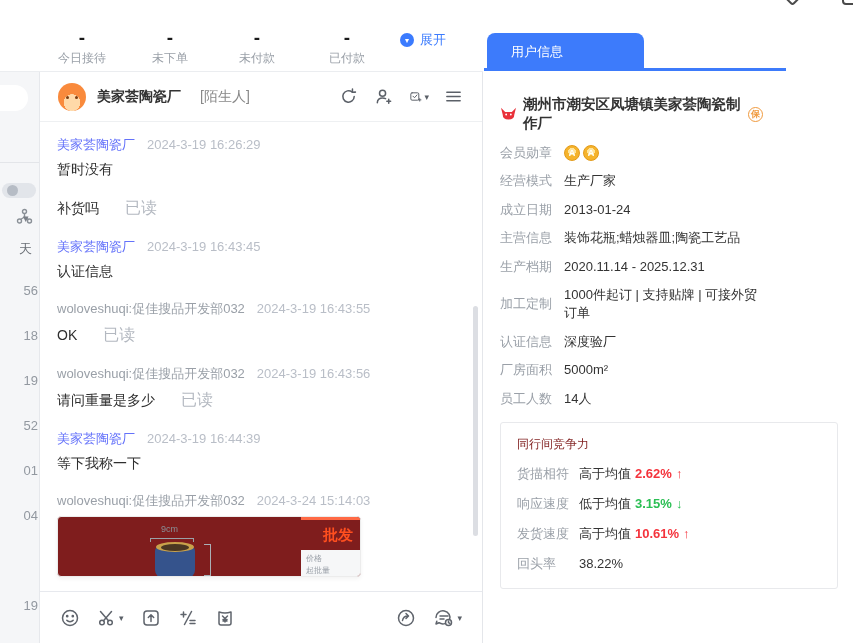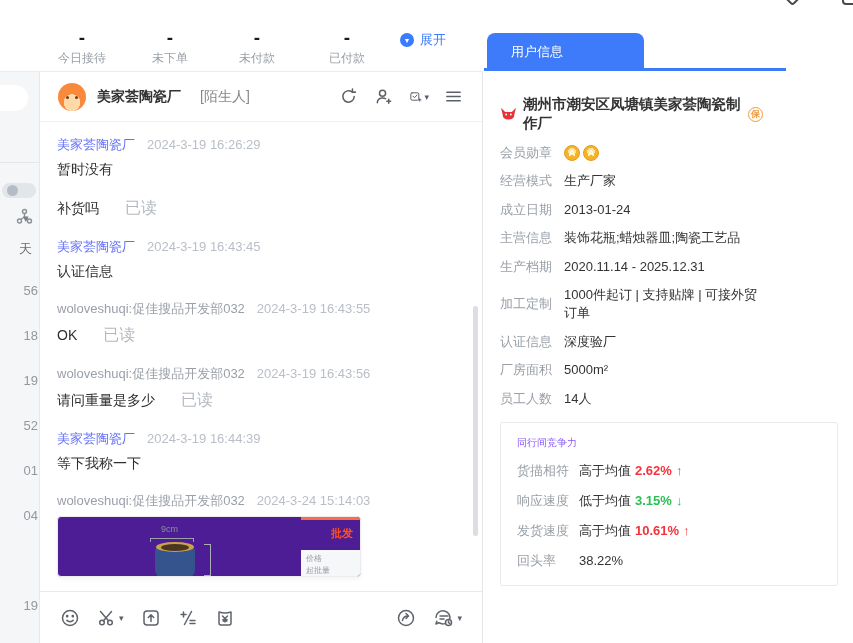--- a/index.html
+++ b/index.html
@@ -47,29 +47,29 @@
   .msg-head { font-size:13px; margin-bottom:7px; }
   .msg-head .sender.contact { color:#6472fa; }
   .msg-head .sender.self { color:#9aa0a8; }
   .msg-head .time { color:#b9bec7; margin-left:12px; }
   .msg-text { font-size:14px; color:#2f2f2f; }
   .read-flag { font-size:16px; color:#b3b8c0; margin-left:26px; }
 
   #chat-scrollbar { position:absolute; right:4px; top:183px; width:5px; height:230px; background:#dcdee3; border-radius:3px; }
 
   
-  #product-card { position:relative; width:304px; height:61px; border:1px solid #ececec; border-radius:4px; background:#4c1d95; box-shadow:0 2px 4px rgba(0,0,0,.05); overflow:hidden; margin-top:-1px; }
+  #product-card { position:relative; width:304px; height:61px; border:1px solid #ececec; border-radius:4px; background:#7f1d1d; box-shadow:0 2px 4px rgba(0,0,0,.05); overflow:hidden; margin-top:-1px; }
   #pc-size { position:absolute; left:103px; top:7px; font-size:9px; color:#8a8f96; }
   #pc-size-line { position:absolute; left:92px; top:21px; width:44px; height:4px; border-top:1px solid #9aa0a6; border-left:1px solid #9aa0a6; border-right:1px solid #9aa0a6; }
   #pc-jar { position:absolute; left:97px; top:29px; width:40px; height:32px; background:#35538c; border-radius:5px 5px 8px 8px; }
   #pc-jar::before { content:""; position:absolute; left:1px; right:1px; top:-4px; height:10px; background:#c9a24b; border-radius:50%; }
   #pc-jar::after { content:""; position:absolute; left:6px; right:6px; top:-2px; height:7px; background:#4a3722; border-radius:50%; }
   #pc-hbracket { position:absolute; left:146px; top:27px; width:7px; height:32px; border-top:1px solid #aab0b6; border-right:1px solid #aab0b6; border-bottom:1px solid #aab0b6; }
   #pc-orange-bar { position:absolute; left:243px; top:0; width:60px; height:3px; background:#ff6a45; }
-  #pc-tab { position:absolute; right:7px; top:9px; font-size:11px; font-weight:700; color:#ff4f1f; }
+  #pc-tab { position:absolute; right:7px; top:9px; font-size:15px; font-weight:700; color:#ff4f1f; }
   #pc-fields { position:absolute; left:243px; top:33px; right:0; bottom:0; background:#f6f7f8; padding:3px 0 0 5px; font-size:8px; color:#9aa0a8; line-height:12px; }
 
   
   #chat-toolbar { position:absolute; left:0; right:0; bottom:0; height:52px; border-top:1px solid #e7e9ee; background:#fff; display:flex; align-items:center; padding:0 20px; gap:17px; }
   .ticon { display:flex; align-items:center; cursor:pointer; }
   .ticon svg { stroke:#5f646c; fill:none; stroke-width:1.5; stroke-linecap:round; stroke-linejoin:round; }
   #toolbar-right { margin-left:auto; display:flex; align-items:center; gap:17px; }
 
   
   #right-panel { position:absolute; left:484px; top:0; width:302px; height:643px; background:#fff;border-radius:16px; }
@@ -82,21 +82,21 @@
   #company-name { font-size:14.5px; font-weight:700; color:#333; margin-left:6px; }
   #company-badge { width:15px; height:15px; border:1.5px solid #f09a3e; border-radius:50%; color:#f09a3e; font-size:9px; display:flex; align-items:center; justify-content:center; margin-left:5px; flex:none; font-weight:700; }
 
   .info-row { display:flex; align-items:center; margin-top:10.5px; font-size:13px; line-height:18px; }
   .info-row:first-of-type { margin-top:19px; }
   .info-label { color:#9aa0a8; width:56px; flex:none; margin-right:8px; }
   .info-value { color:#333; }
   .medal { width:16px; height:16px; border-radius:50%; background:radial-gradient(circle at 50% 40%, #ffe49a 0 35%, #f5b32c 36% 100%); border:1px solid #e39a17; color:#fff; font-size:9px; font-weight:700; display:inline-flex; align-items:center; justify-content:center; margin-right:3px; }
 
   #competition-box { margin-top:14px; border:1px solid #e8e9ec; border-radius:3px; padding:13px 16px 15px 16px; width:338px; }
-  #competition-title { font-size:10px; color:#8b5cf6; }
+  #competition-title { font-size:12px; color:#7f1d1d; }
   .comp-row { display:flex; align-items:center; margin-top:12px; font-size:13px; }
   .comp-label { color:#9aa0a8; width:62px; flex:none; }
   .comp-prefix { color:#333; margin-right:4px; }
   .comp-val { font-weight:700; }
   .comp-arrow { margin-left:4px; font-weight:400; }
   .trend-up .comp-val, .trend-up .comp-arrow { color:#f4333c; }
   .trend-down .comp-val, .trend-down .comp-arrow { color:#2bbf54; }
   .trend-flat .comp-val { color:#333; font-weight:400; }
 </style>
 </head>

